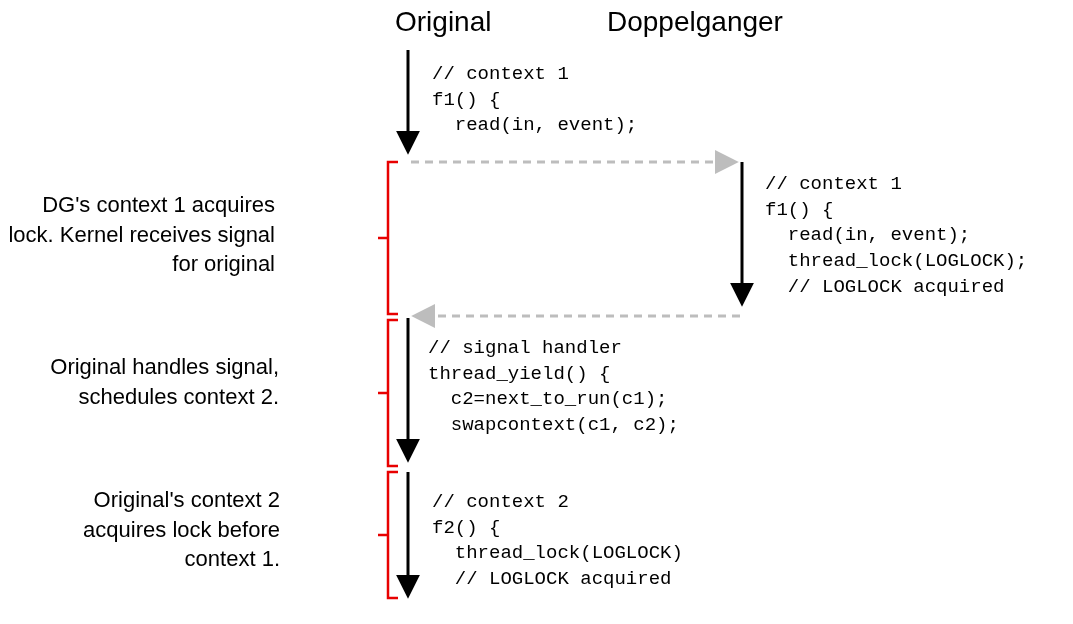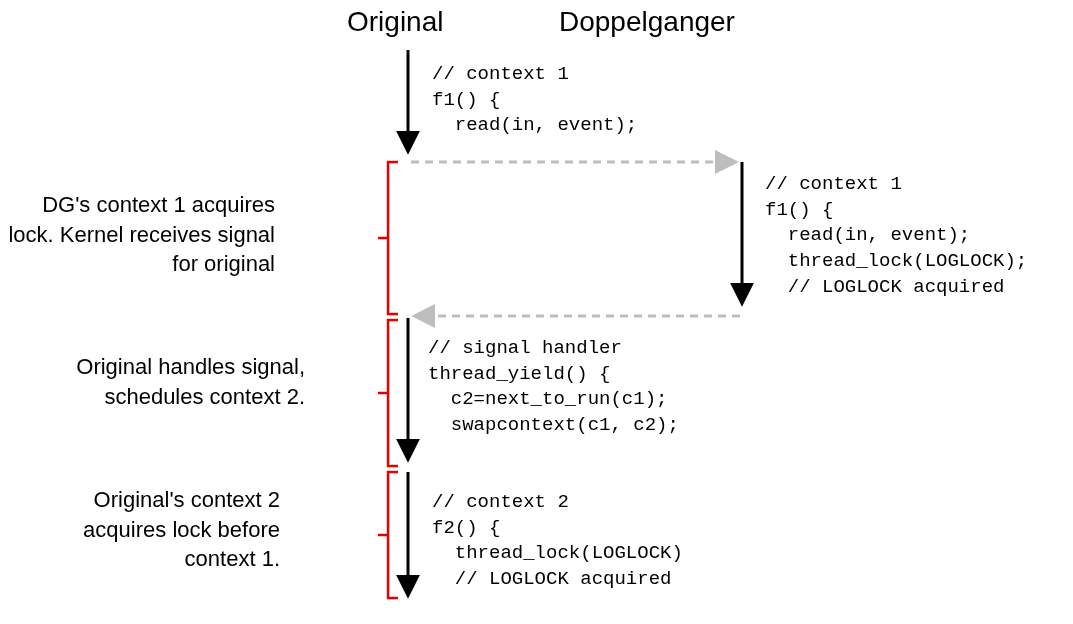--- a/index.html
+++ b/index.html
@@ -7,20 +7,21 @@
       width: 1073px;
       height: 624px;
       background: white;
       position: relative;
       font-family: Verdana, Geneva, sans-serif;
     }
     .heading {
       position: absolute;
       font-size: 28px;
       font-weight: normal;
+      margin-left: 48px;
     }
     .annotation {
       position: absolute;
       font-size: 22px;
       text-align: right;
       line-height: 1.35;
     }
     .code {
       position: absolute;
       font-family: "Courier New", Courier, monospace;
@@ -39,21 +40,21 @@
   </style>
 </head>
 <body>
 
 <div class="heading" style="left:347px; top:6px;">Original</div>
 <div class="heading" style="left:559px; top:6px;">Doppelganger</div>
 
 <div class="annotation" style="left:0px; top:190px; width:275px;">DG's context 1 acquires
 lock. Kernel receives
 signal for original</div>
-<div class="annotation" style="left:0px; top:352px; width:279px;margin-left:26px;">Original handles signal,
+<div class="annotation" style="left:0px; top:352px; width:279px;">Original handles signal,
 schedules context 2.</div>
 <div class="annotation" style="left:0px; top:485px; width:280px;padding-left:32px;">Original's context 2
 acquires lock before
 context 1.</div>
 
 <div class="code" style="left:432px; top:62px;">// context 1
 f1() {
   read(in, event);</div>
 <div class="code" style="left:765px; top:172px;">// context 1
 f1() {

